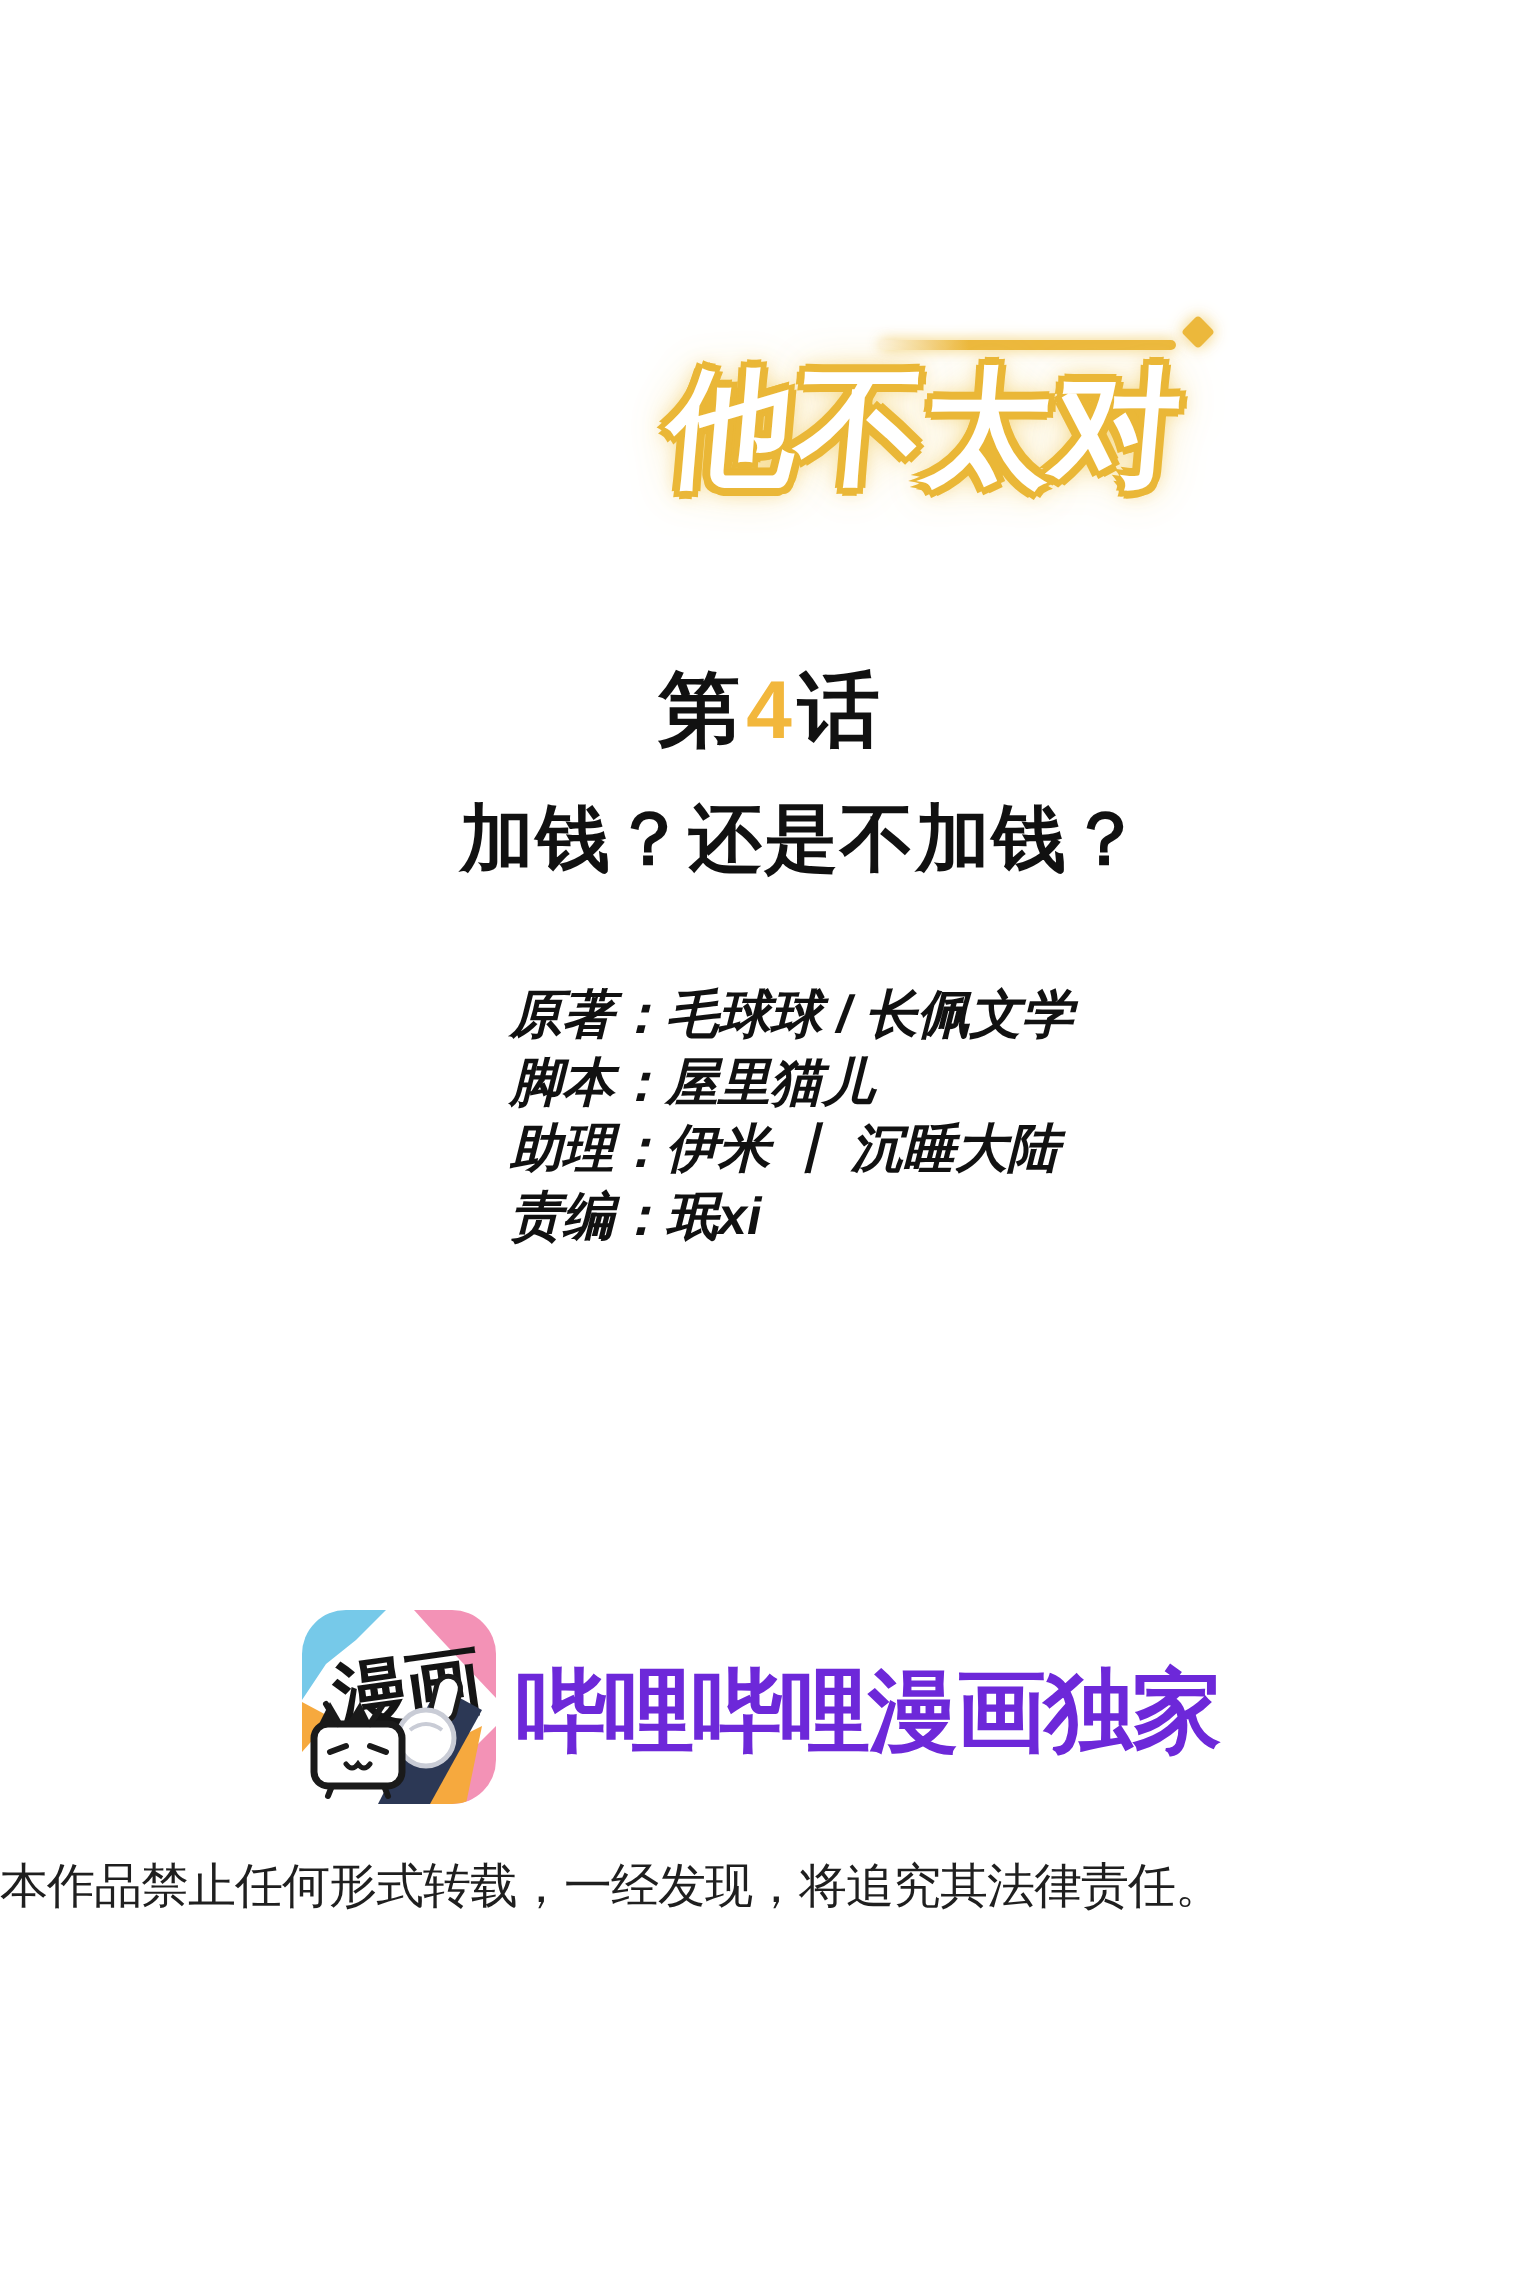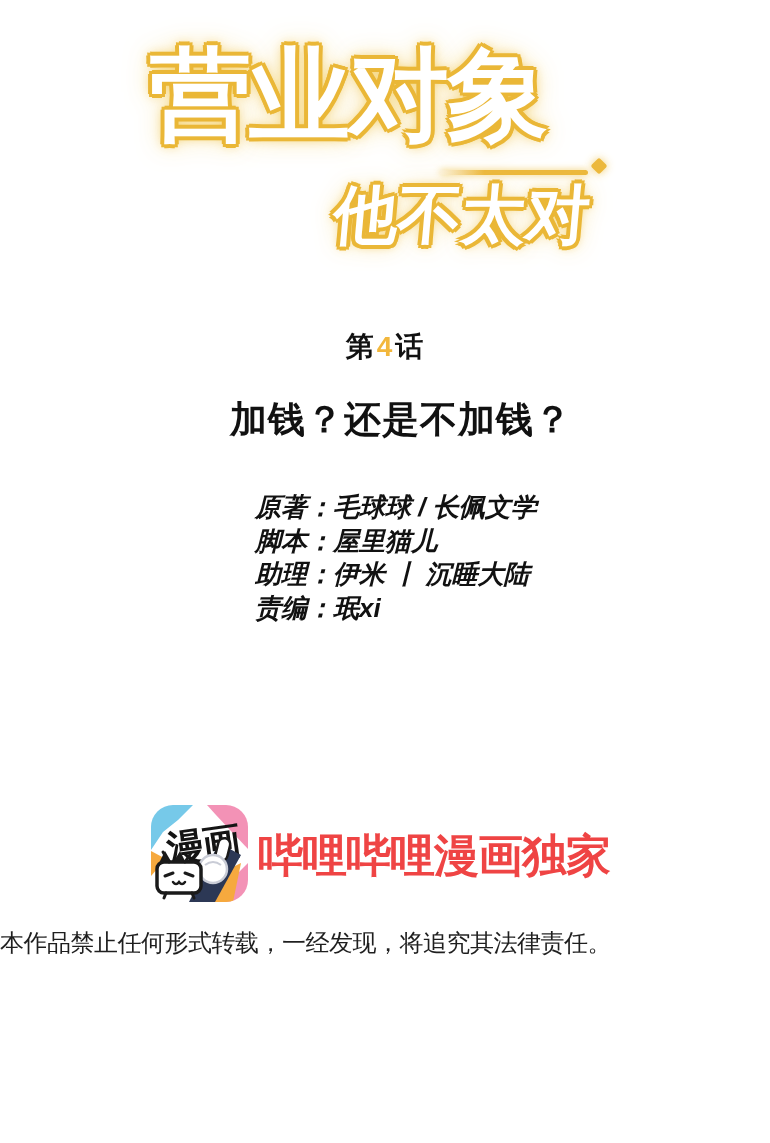--- a/index.html
+++ b/index.html
@@ -65,21 +65,21 @@
     background: #ecb83c;
     border-radius: 2px;
     transform: rotate(45deg);
     box-shadow: 0 0 8px rgba(240,200,90,0.9);
   }
 
   
   .episode {
     position: absolute; left: 0; top: 328px; width: 770px;
     text-align: center;
-    font-size: 28px; font-weight: 900; color: #111111;
+    font-size: 41px; font-weight: 900; color: #111111;
     letter-spacing: 1px;
   }
   .ep-num { color: #f2b73c; padding: 0 2px; }
   .chapter {
     position: absolute; left: 16px; top: 395px; width: 770px;
     text-align: center;
     font-size: 37px; font-weight: 900; color: #111111;
     letter-spacing: 1px;
   }
 
@@ -92,40 +92,39 @@
     font-style: italic;
   }
   .credit-row { height: 33.5px; }
 
   
   .publisher { position: absolute; left: 0; top: 800px; width: 770px; height: 110px; }
   .app-icon { position: absolute; left: 151px; top: 5px; width: 97px; height: 97px; }
   .exclusive {
     position: absolute; left: 258px; top: 26px;
     font-family: "DejaVu Serif", serif;
-    font-size: 45px; font-weight: 900; color: #ef4444;
+    font-size: 45px; font-weight: 900; color: #6d28d9;
     letter-spacing: -1px;
     white-space: nowrap;
   }
 
   
   .disclaimer {
     position: absolute; left: 0; top: 927px; width: 770px;
     text-align: left;
     font-size: 24px; font-weight: 400; color: #1f1f1f;
     letter-spacing: -0.5px;
   }
 </style>
 </head>
 <body>
 
 <div class="page">
 
   <div class="title-logo">
-    <div class="t1">营业对象</div>
     <div class="t-underline"></div>
     <div class="t-dot"></div>
     <div class="t2">他不太对</div>
   </div>
 
   <div class="episode"><span>第</span><span class="ep-num">4</span><span>话</span></div>
 
   <div class="chapter">加钱？还是不加钱？</div>
 
   <div class="credits">

